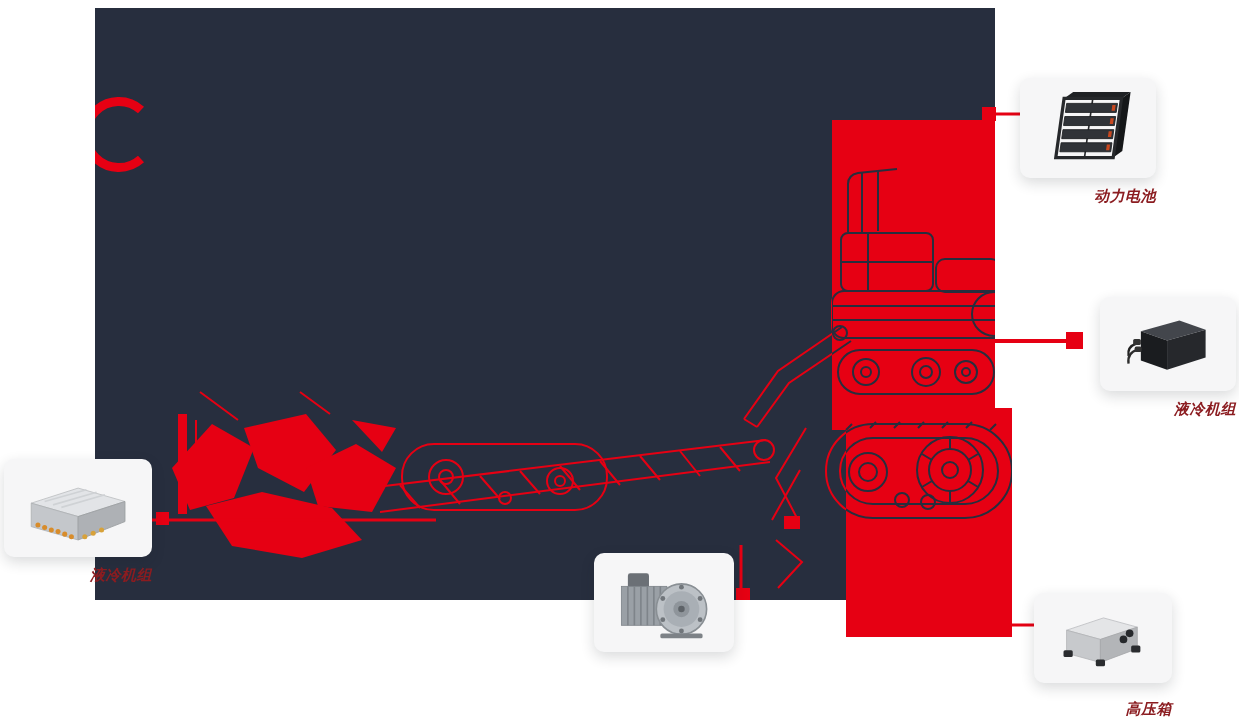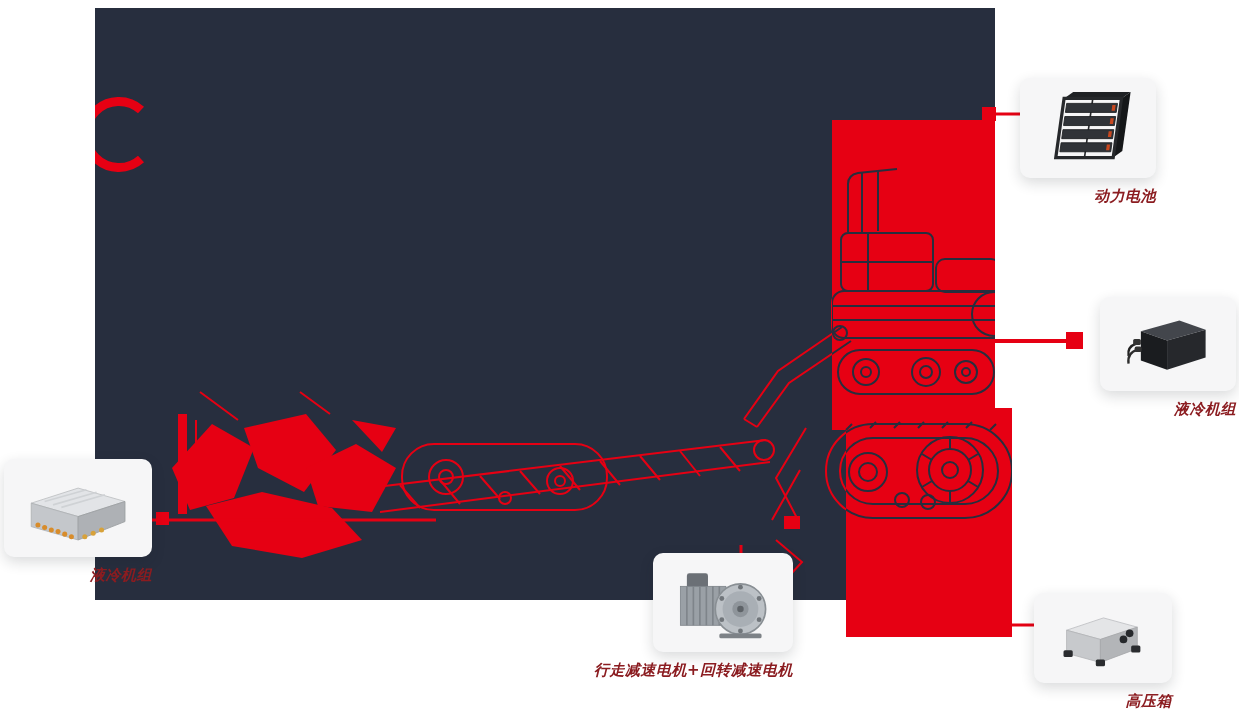--- a/index.html
+++ b/index.html
@@ -34,21 +34,21 @@
     font-weight: bold;
     letter-spacing: .5px;
     color: var(--label, #8b1c20);
     white-space: nowrap;
     text-align: center;
   }
   #co-battery    { left:1020px; top:78px;  } #co-battery .card    { width:136px; height:100px; }
   #co-cooling    { left:1100px; top:297px; } #co-cooling .card    { width:136px; height:94px;  }
   #co-controller { left:4px;    top:459px; } #co-controller .card { width:148px; height:98px;  }
   #co-motors     { left:594px;  top:553px; } #co-motors .card     { width:140px; height:99px;  }
-  #co-hv         { left:1034px; top:593px; } #co-hv .card         { width:138px; height:90px;  }
+  #co-hv         { left:1034px; top:593px;gap:8px; } #co-hv .card         { width:138px; height:90px;  }
 </style>
 </head>
 <body>
 
 <div class="stage">
 
   <svg class="scene" viewBox="0 0 1239 724">
     <defs>
       <clipPath id="clipPanel">
           <rect x="95" y="8" width="900" height="592"></rect>
@@ -226,21 +226,20 @@
           <circle cx="92" cy="31" r="3"></circle>
             <circle cx="115" cy="45" r="3"></circle>
             <circle cx="115" cy="71" r="3"></circle>
           <circle cx="92" cy="85" r="3"></circle>
             <circle cx="69" cy="71" r="3"></circle>
             <circle cx="69" cy="45" r="3"></circle>
         </g>
         <rect x="66" y="88" width="52" height="6" rx="2" fill="#7d8287"></rect>
       </svg>
     </div>
-    <figcaption class="label">行走减速电机+回转减速电机</figcaption>
   </figure>
 
   <figure class="callout" id="co-hv">
     <div class="card">
       <svg viewBox="0 0 130 96">
         <polygon points="18,38 66,22 110,34 62,50" fill="#e4e5e7" stroke="#b9babd"></polygon>
         <polygon points="18,38 62,50 62,80 18,68" fill="#c7c9cc" stroke="#b0b2b5"></polygon>
         <polygon points="62,50 110,34 110,62 62,80" fill="#b3b5b8" stroke="#a3a5a8"></polygon>
         <circle cx="100" cy="42" r="5" fill="#26282b"></circle>
         <circle cx="92" cy="50" r="5" fill="#26282b"></circle>

